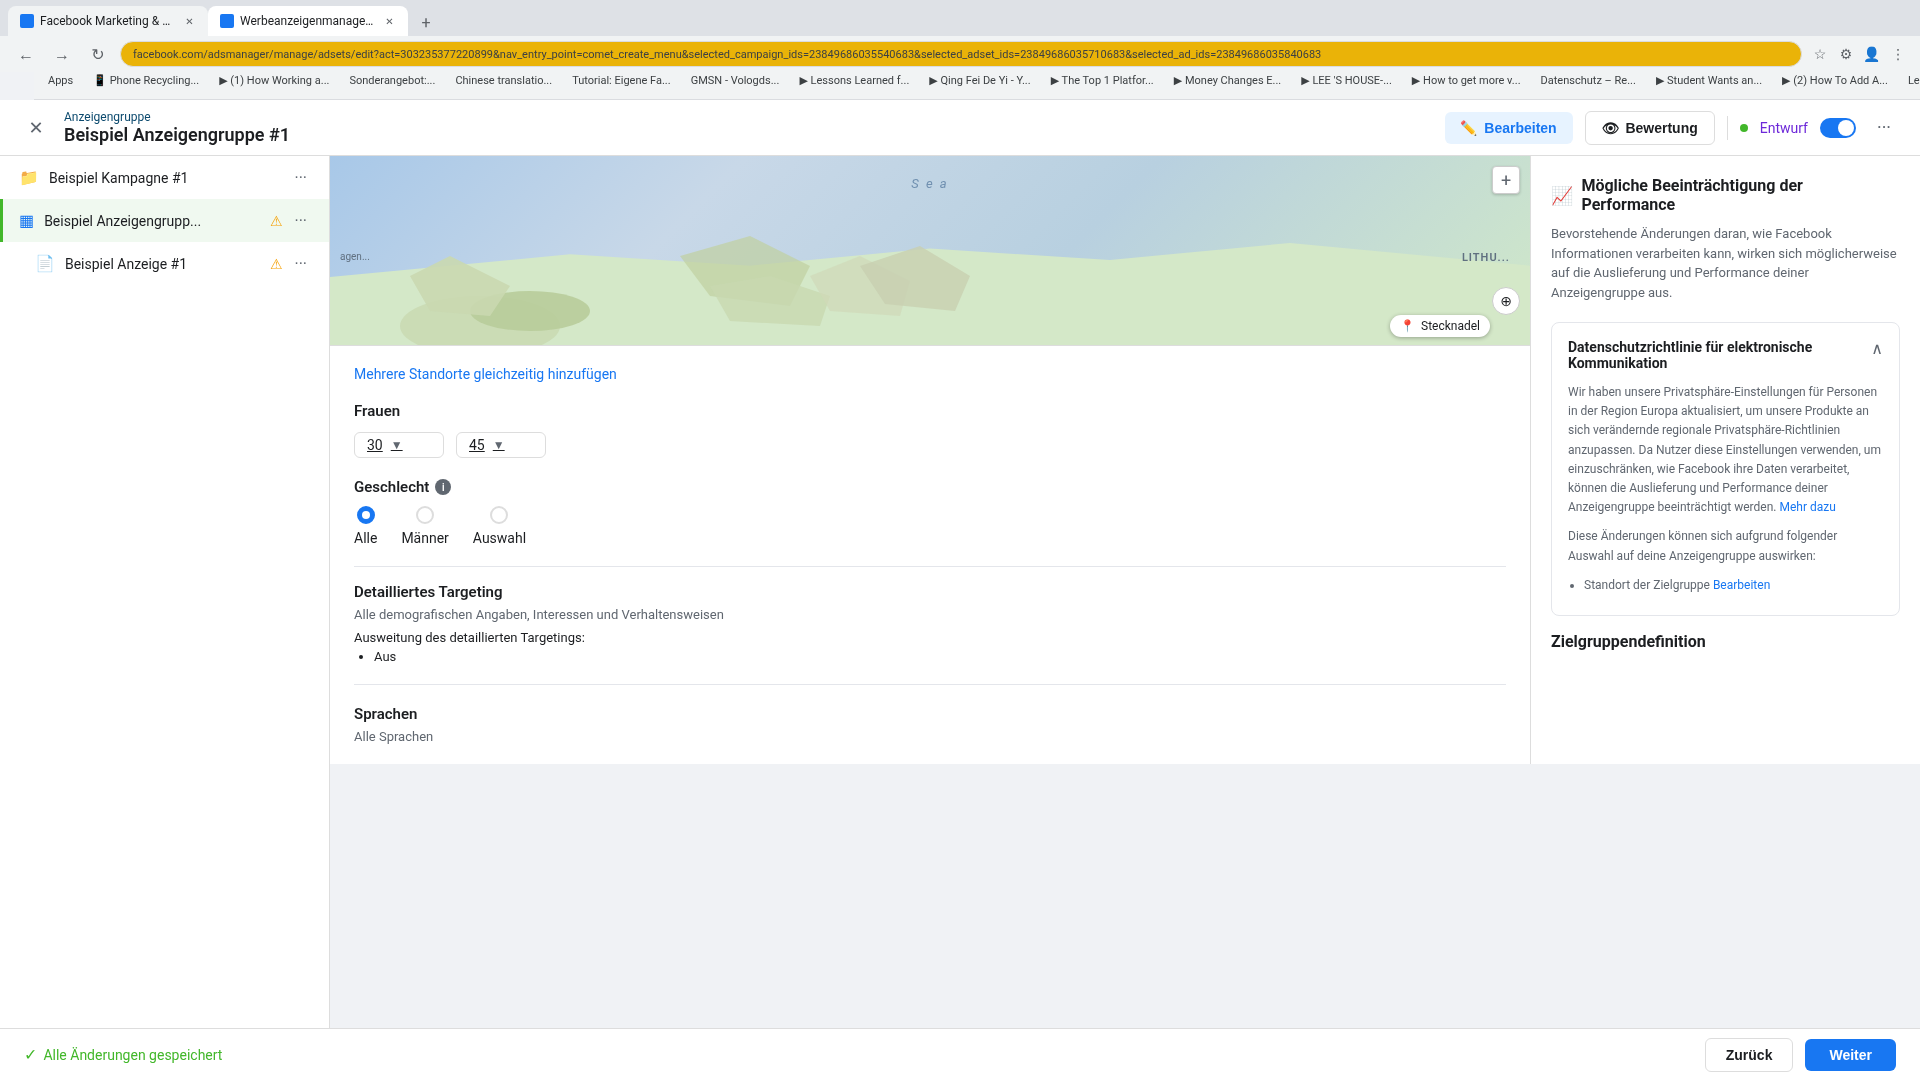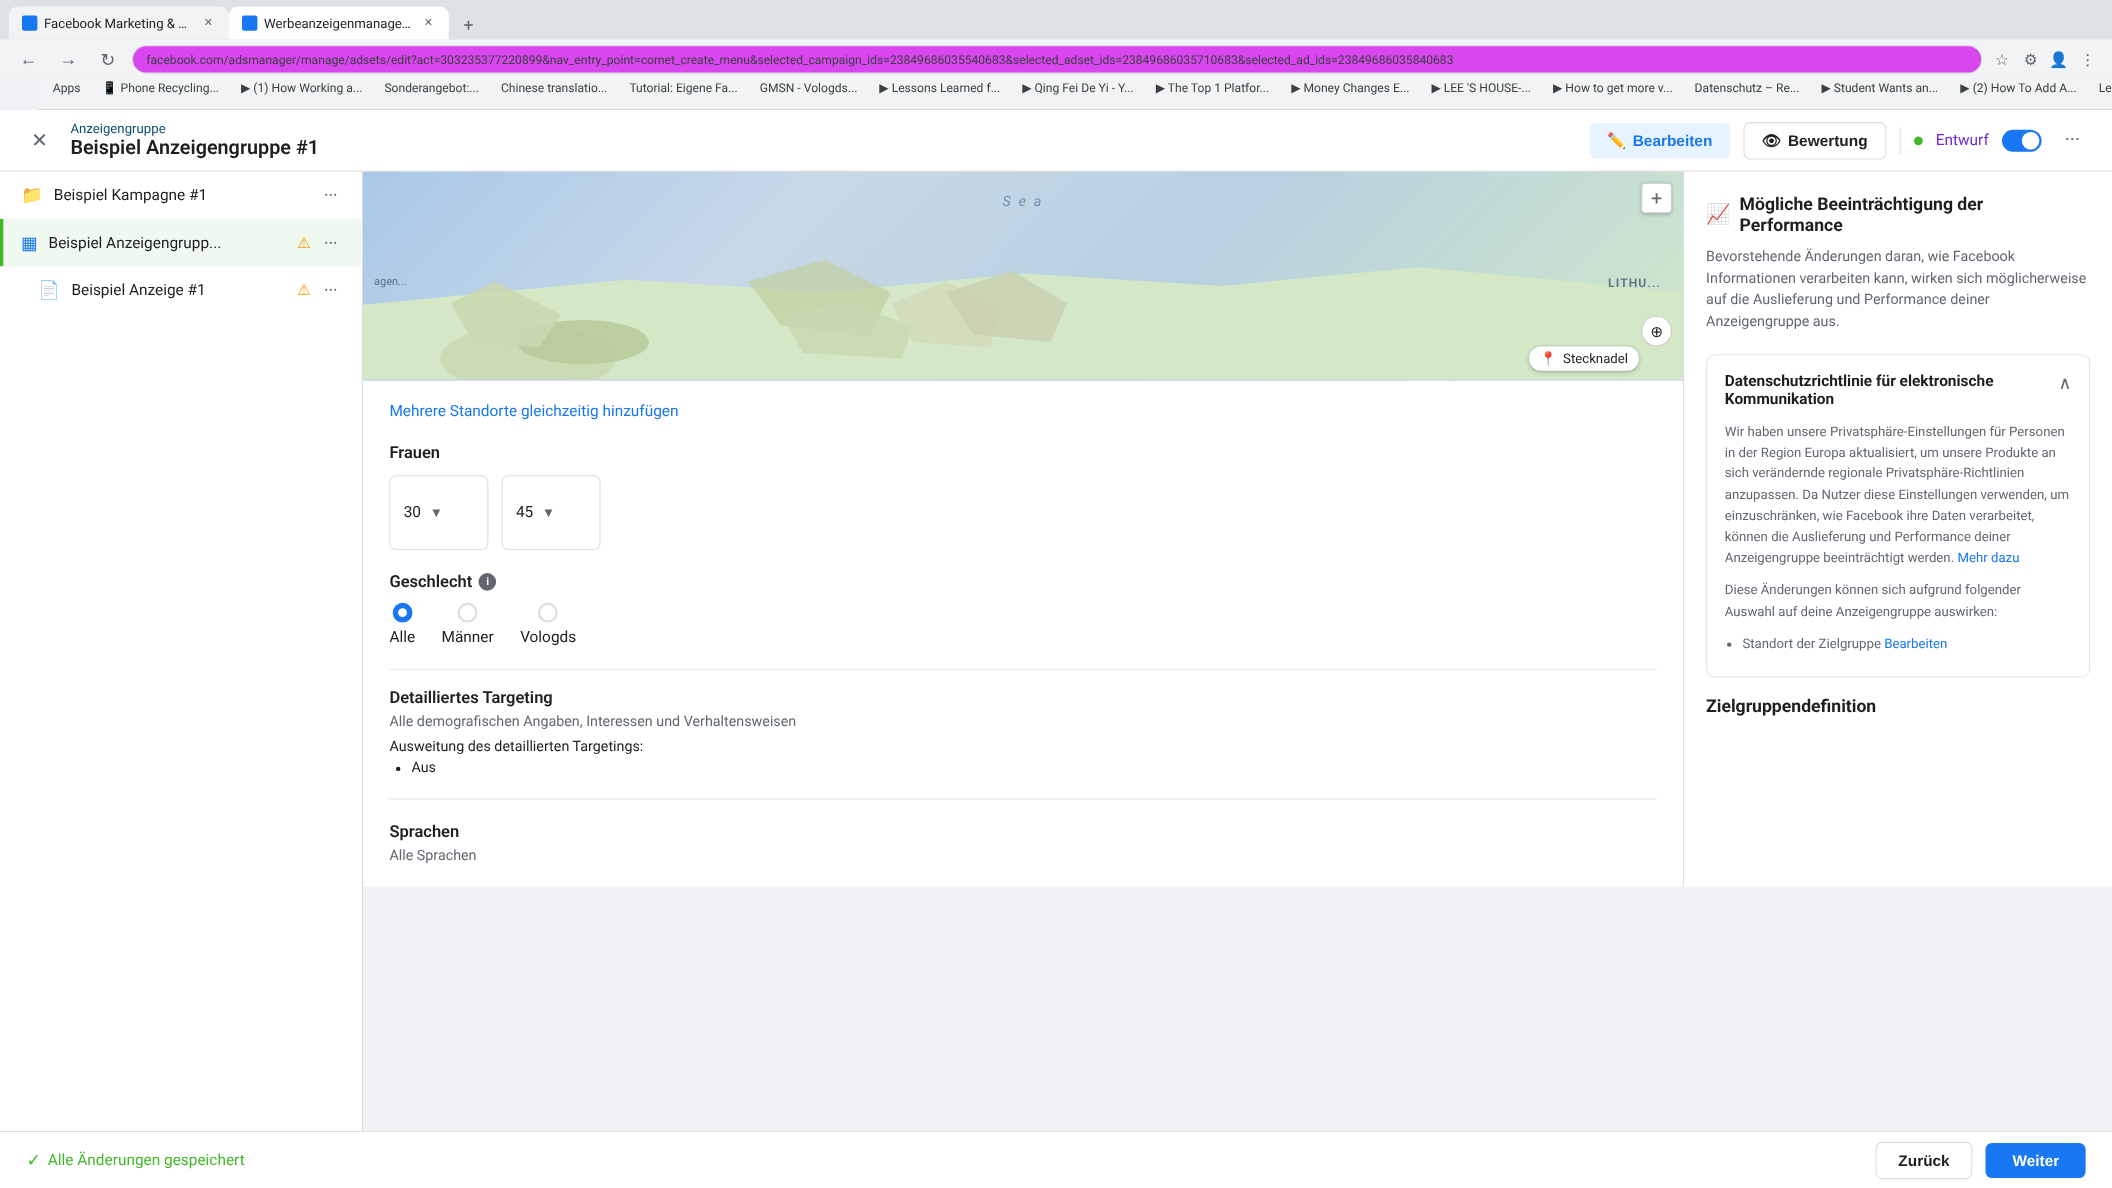--- a/index.html
+++ b/index.html
@@ -10,21 +10,21 @@
     .browser-tab-bar { display: flex; align-items: flex-end; padding: 0 8px; height: 36px; background: #dee1e6; }
     .browser-tab { display: flex; align-items: center; padding: 0 12px; height: 30px; background: #f1f3f4; border-radius: 8px 8px 0 0; font-size: 12px; max-width: 200px; gap: 6px; }
     .browser-tab.active { background: white; }
     .browser-tab-title { overflow: hidden; text-overflow: ellipsis; white-space: nowrap; max-width: 150px; }
     .tab-favicon { width: 14px; height: 14px; border-radius: 2px; background: #1877f2; flex-shrink: 0; }
     .tab-close { width: 16px; height: 16px; border-radius: 50%; display: flex; align-items: center; justify-content: center; font-size: 10px; color: #5f6368; cursor: pointer; margin-left: auto; }
     .new-tab-btn { width: 28px; height: 28px; border-radius: 50%; display: flex; align-items: center; justify-content: center; cursor: pointer; margin-left: 4px; font-size: 16px; color: #5f6368; }
 
     .browser-nav-bar { display: flex; align-items: center; padding: 4px 12px; height: 36px; background: #f1f3f4; gap: 8px; }
     .nav-btn { width: 28px; height: 28px; border-radius: 50%; display: flex; align-items: center; justify-content: center; cursor: pointer; color: #5f6368; font-size: 16px; }
-    .address-bar { flex: 1; height: 26px; background: #d946ef; border-radius: 13px; border: 1px solid #dadce0; padding: 0 12px; font-size: 12px; color: #202124; display: flex; align-items: center; }
+    .address-bar { flex: 1; height: 26px; background: #eab308; border-radius: 13px; border: 1px solid #dadce0; padding: 0 12px; font-size: 12px; color: #202124; display: flex; align-items: center; }
     .browser-actions { display: flex; gap: 6px; }
     .browser-action-btn { width: 20px; height: 20px; display: flex; align-items: center; justify-content: center; color: #5f6368; font-size: 14px; cursor: pointer; }
 
     .bookmarks-bar { display: flex; align-items: flex-start; padding: 0 8px; height: 28px; background: #f1f3f4; border-bottom: 1px solid #dadce0; gap: 8px; overflow: hidden; margin-left: 34px; }
     .bookmark-item { display: flex; align-items: center; gap: 4px; padding: 2px 6px; border-radius: 4px; font-size: 11px; color: #3c4043; cursor: pointer; white-space: nowrap; }
 
     
     .app-header { display: flex; align-items: center; background: white; border-bottom: 1px solid #ddd; padding: 0 20px; height: 56px; position: relative; }
     .header-close { width: 32px; height: 32px; border-radius: 50%; display: flex; align-items: center; justify-content: center; cursor: pointer; color: #606770; font-size: 18px; }
     .header-titles { margin-left: 12px; }
@@ -71,21 +71,21 @@
     .map-stecknadel { position: absolute; bottom: 8px; right: 40px; display: flex; align-items: center; gap: 6px; background: white; padding: 4px 10px; border-radius: 20px; box-shadow: 0 1px 4px rgba(0,0,0,0.3); font-size: 12px; cursor: pointer; }
     .map-hagen { position: absolute; left: 10px; top: 50%; font-size: 10px; color: #607080; }
 
     
     .form-content { padding: 20px 24px; }
     .add-locations-link { color: #1877f2; font-size: 14px; cursor: pointer; margin-bottom: 20px; display: block; }
 
     .section-title { font-size: 15px; font-weight: 600; color: #1c1e21; margin-bottom: 12px; }
 
     .age-row { display: flex; gap: 12px; margin-bottom: 20px; }
-    .age-select { display: flex; align-items: center; gap: 8px; padding: 25px 12px; border: 1px solid #ddd; border-radius: 6px; background: white; cursor: pointer; font-size: 14px; min-width: 90px; }
+    .age-select { display: flex; align-items: center; gap: 8px; padding: 4px 12px; border: 1px solid #ddd; border-radius: 6px; background: white; cursor: pointer; font-size: 14px; min-width: 90px; text-decoration: underline; }
     .select-arrow { color: #606770; font-size: 12px; }
 
     .geschlecht-section { margin-bottom: 20px; }
     .geschlecht-title { display: flex; align-items: center; gap: 6px; font-size: 15px; font-weight: 600; margin-bottom: 10px; }
     .info-icon { width: 16px; height: 16px; border-radius: 50%; background: #606770; color: white; font-size: 10px; display: flex; align-items: center; justify-content: center; cursor: pointer; }
     .radio-group { display: flex; gap: 24px; }
     .radio-option { display: flex; align-items: center; gap: 6px; cursor: pointer; font-size: 14px; flex-direction: column; }
     .radio-circle { width: 18px; height: 18px; border-radius: 50%; border: 2px solid #ddd; display: flex; align-items: center; justify-content: center; flex-shrink: 0; }
     .radio-circle.selected { border-color: #1877f2; background: #1877f2; }
     .radio-dot { width: 8px; height: 8px; border-radius: 50%; background: white; }
@@ -321,21 +321,21 @@
                   <div class="radio-dot"></div>
                 </div>
                 <span>Alle</span>
               </div>
               <div class="radio-option">
                 <div class="radio-circle"></div>
                 <span>Männer</span>
               </div>
               <div class="radio-option">
                 <div class="radio-circle"></div>
-                <span>Vologds</span>
+                <span>Auswahl</span>
               </div>
             </div>
           </div>
 
           <hr class="divider">
 
           <div class="targeting-section">
             <div class="targeting-title">Detailliertes Targeting</div>
             <div class="targeting-desc">Alle demografischen Angaben, Interessen und Verhaltensweisen</div>
             <div class="targeting-expansion">

